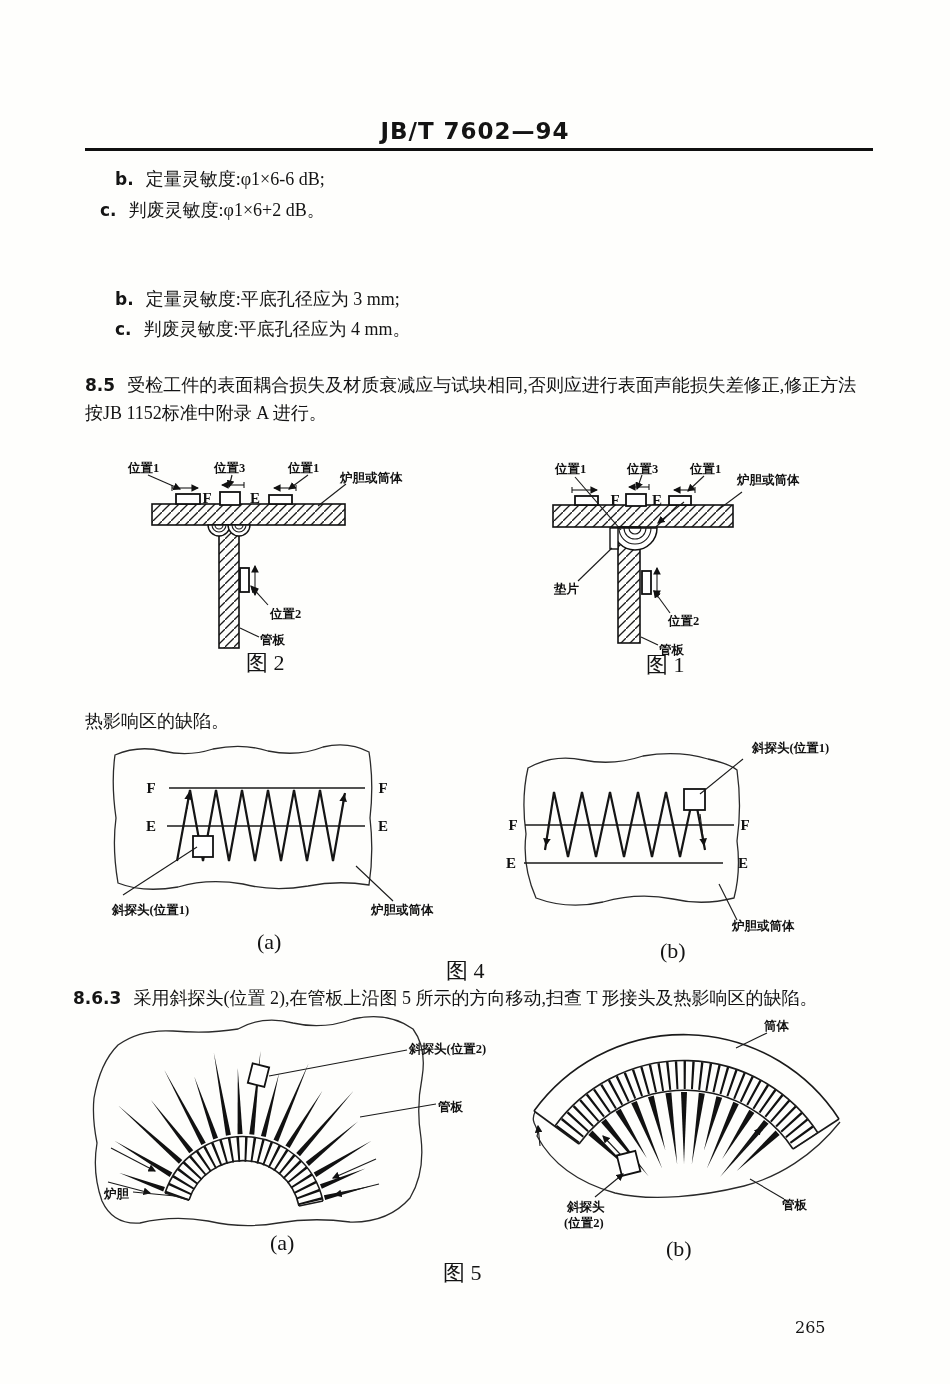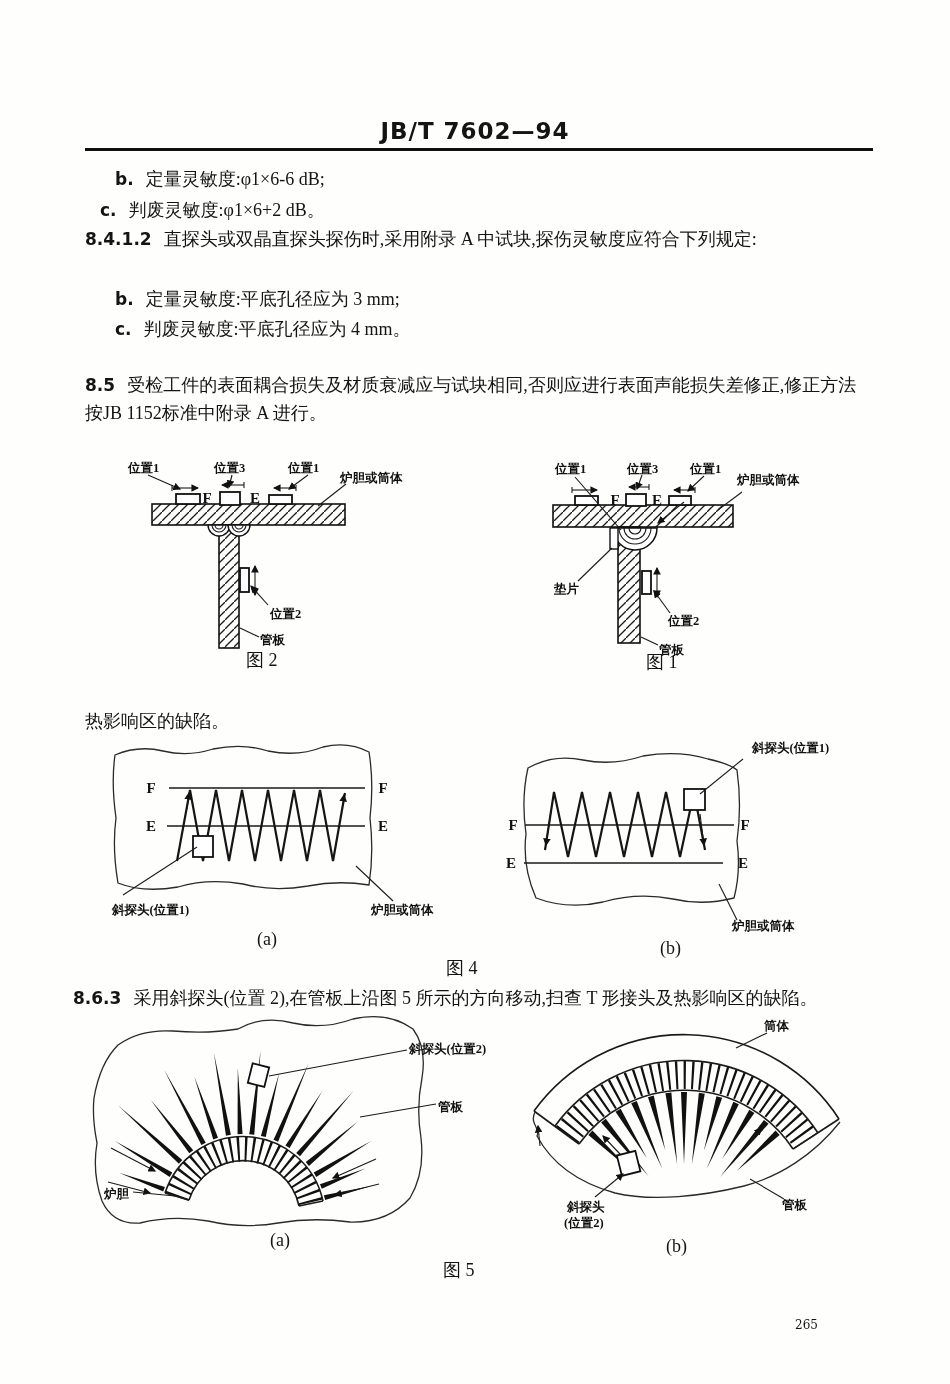--- a/index.html
+++ b/index.html
@@ -6,22 +6,22 @@
   #page{position:relative;width:950px;height:1384px;background:#fefefc;margin:0 auto;
         font-family:"Liberation Serif","DejaVu Serif",serif;color:#141414;overflow:hidden;}
   .hdr{position:absolute;top:118px;left:0;width:100%;text-align:center;
        font-family:"DejaVu Sans","Liberation Sans",sans-serif;font-weight:bold;
        font-size:23px;letter-spacing:1px;}
   .rule{position:absolute;top:148px;left:85px;width:788px;height:3px;background:#101010;}
   .line{position:absolute;white-space:nowrap;font-size:18px;line-height:24px;}
   .num{font-family:"DejaVu Sans","Liberation Sans",sans-serif;font-weight:bold;
        font-size:17px;margin-right:12px;}
   .num:empty{margin-right:0;}
-  .cap{position:absolute;font-size:18px;font-weight:500;white-space:nowrap;}
-  .pageno{position:absolute;top:1318px;left:795px;font-size:12px;
+  .cap{position:absolute;font-size:22px;font-weight:500;white-space:nowrap;}
+  .pageno{position:absolute;top:1318px;left:795px;font-size:16px;
           font-family:"DejaVu Serif",serif;}
   svg{position:absolute;overflow:visible;}
   svg text{font-family:"Liberation Serif","DejaVu Serif",serif;fill:#111;}
   .cjk{font-size:12.5px;font-weight:bold;}
   .fe{font-size:15px;font-weight:bold;}
   .ln{stroke:#1a1a1a;stroke-width:1.1;fill:none;}
   .ln2{stroke:#1a1a1a;stroke-width:1.6;fill:none;}
   .zig{stroke:#151515;stroke-width:2.2;fill:none;stroke-linejoin:miter;}
   .probe{fill:#fff;stroke:#111;stroke-width:1.8;}
   .blob{stroke:#2a2a2a;stroke-width:1.3;fill:none;}
@@ -29,21 +29,20 @@
 </head>
 <body>
 
 <div id="page">
 
   <div class="hdr">JB/T 7602—94</div>
   <div class="rule"></div>
 
   <div class="line" style="top:167px;left:115px"><span class="num">b.</span><span>定量灵敏度:φ1×6-6 dB;</span></div>
   <div class="line" style="top:198px;left:100px"><span class="num">c.</span><span>判废灵敏度:φ1×6+2 dB。</span></div>
-  <div class="line" style="top:227px;left:85px"><span class="num">8.4.1.2</span><span>直探头或双晶直探头探伤时,采用附录 A 中试块,探伤灵敏度应符合下列规定:</span></div>
   <div class="line" style="top:287px;left:115px"><span class="num">b.</span><span>定量灵敏度:平底孔径应为 3 mm;</span></div>
   <div class="line" style="top:317px;left:115px"><span class="num">c.</span><span>判废灵敏度:平底孔径应为 4 mm。</span></div>
   <div class="line" style="top:373px;left:85px"><span class="num">8.5</span><span>受检工件的表面耦合损失及材质衰减应与试块相同,否则应进行表面声能损失差修正,修正方法</span></div>
   <div class="line" style="top:401px;left:85px"><span class="num"></span><span>按JB 1152标准中附录 A 进行。</span></div>
   <div class="line" style="top:709px;left:85px"><span class="num"></span><span>热影响区的缺陷。</span></div>
   <div class="line" style="top:986px;left:73px"><span class="num">8.6.3</span><span>采用斜探头(位置 2),在管板上沿图 5 所示的方向移动,扫查 T 形接头及热影响区的缺陷。</span></div>
 
   <svg style="left:108px;top:458px" width="400" height="200" viewBox="0 0 400 200">
     <defs>
       <pattern id="f2h" patternUnits="userSpaceOnUse" width="9" height="9">

